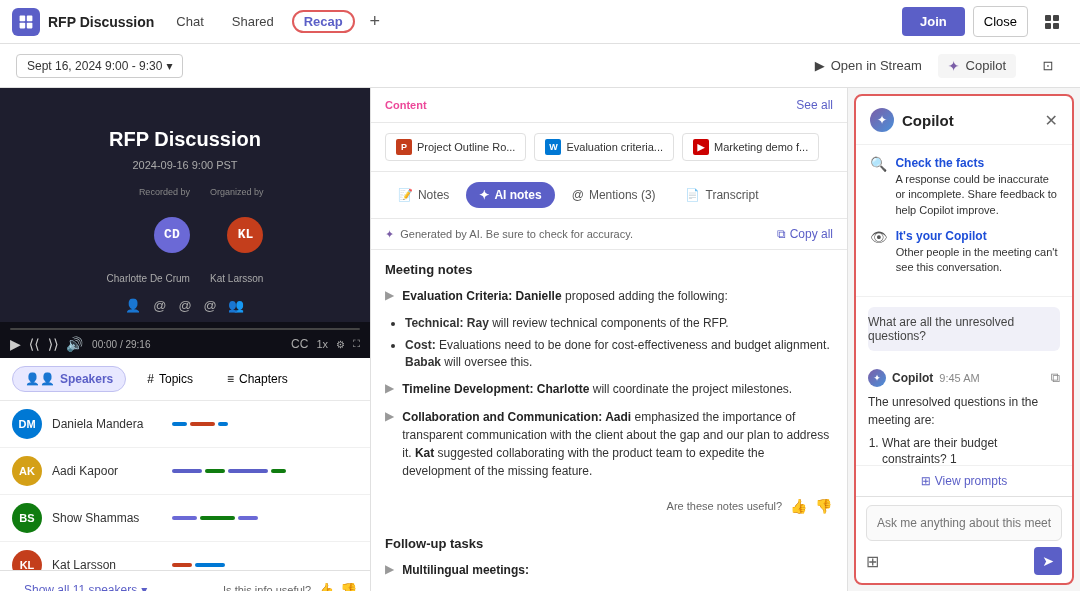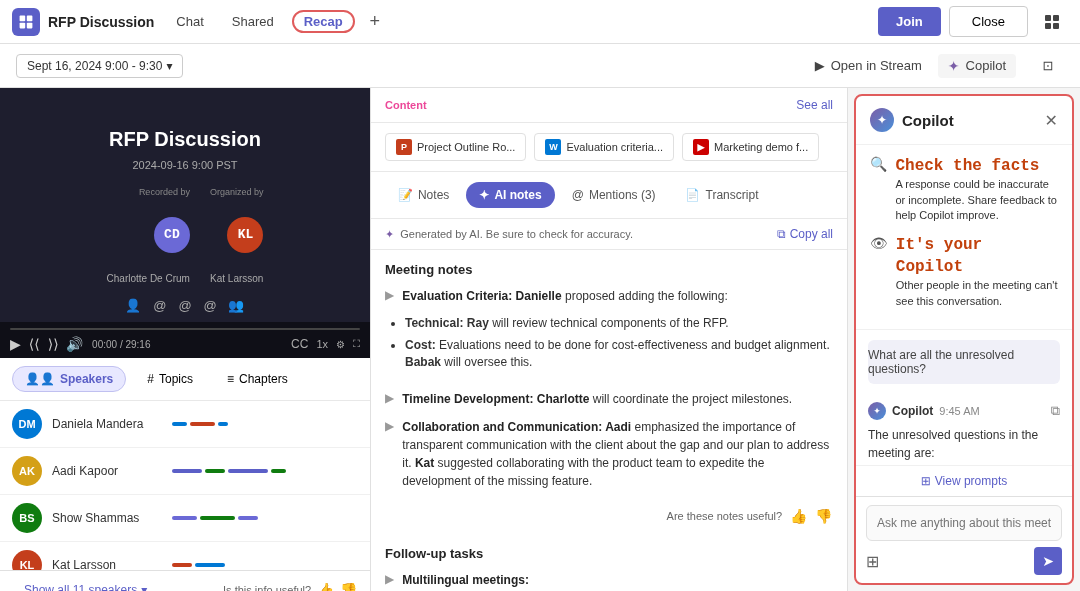--- a/index.html
+++ b/index.html
@@ -14,21 +14,21 @@
       width: 28px; height: 28px; background: #5b5fc7; border-radius: 6px;
       display: flex; align-items: center; justify-content: center; flex-shrink: 0;
     }
     .app-icon svg { width: 16px; height: 16px; fill: white; }
     .meeting-title { font-weight: 600; font-size: 14px; color: #242424; margin-right: 4px; }
     .tab-item { padding: 4px 10px; font-size: 13px; color: #444; cursor: pointer; border-radius: 4px; }
     .tab-item.active { color: #5b5fc7; font-weight: 600; border: 2px solid #e05c5c; border-radius: 20px; padding: 2px 10px; }
     .add-btn { width: 24px; height: 24px; display: flex; align-items: center; justify-content: center; color: #555; cursor: pointer; font-size: 18px; }
     .top-bar-right { margin-left: auto; display: flex; align-items: center; gap: 8px; }
     .join-btn { background: #5b5fc7; color: white; border: none; padding: 7px 18px; border-radius: 4px; font-size: 13px; font-weight: 600; cursor: pointer; }
-    .close-btn { background: #fff; border: 1px solid #ccc; padding: 7px 22px; border-radius: 4px; font-size: 13px; cursor: pointer; }
+    .close-btn { background: #fff; border: 1px solid #ccc; padding: 7px 10px; border-radius: 4px; font-size: 13px; cursor: pointer; }
     .icon-btn { width: 32px; height: 32px; display: flex; align-items: center; justify-content: center; cursor: pointer; color: #444; border-radius: 4px; }
 
     
     .second-bar {
       display: flex; align-items: center; background: #fff; padding: 0 16px;
       height: 44px; border-bottom: 1px solid #e0e0e0; gap: 12px;
     }
     .date-pill {
       display: flex; align-items: center; gap: 4px; border: 1px solid #ccc;
       border-radius: 4px; padding: 4px 10px; font-size: 12px; cursor: pointer; color: #333;
@@ -90,42 +90,42 @@
 
     .ai-banner { display: flex; align-items: center; justify-content: space-between; padding: 8px 14px; background: #fff; border-bottom: 1px solid #e8e8e8; font-size: 11px; color: #666; }
     .copy-all-btn { display: flex; align-items: center; gap: 4px; color: #5b5fc7; font-size: 12px; cursor: pointer; font-weight: 500; }
 
     .notes-content { flex: 1; overflow-y: auto; padding: 12px 14px; background: #fff; }
     .notes-section-title { font-weight: 700; font-size: 13px; color: #242424; margin-bottom: 10px; }
     .note-item { display: flex; gap: 8px; margin-bottom: 10px; align-items: flex-start; }
     .note-arrow { color: #999; font-size: 12px; cursor: pointer; margin-top: 1px; flex-shrink: 0; }
     .note-text { font-size: 12px; color: #333; line-height: 1.5; }
     .note-text strong { color: #242424; }
-    .bullet-list { margin-left: 20px; margin-bottom: 20px; }
+    .bullet-list { margin-left: 20px; margin-bottom: 10px; }
     .bullet-item { font-size: 12px; color: #333; margin-bottom: 5px; line-height: 1.4; list-style: disc; }
     .notes-useful-row { display: flex; align-items: center; justify-content: flex-end; gap: 8px; padding: 8px 0; font-size: 11px; color: #666; margin-top: 8px; }
     .thumb-btn { cursor: pointer; font-size: 14px; color: #888; }
     .follow-up-section { margin-top: 14px; }
 
     
     .right-panel {
       width: 220px; flex-shrink: 0; background: #fff;
       border: 2px solid #e05c5c; border-radius: 8px; margin: 6px; display: flex;
       flex-direction: column; height: calc(591px - 88px - 12px);
     }
     .copilot-header { display: flex; align-items: center; gap: 8px; padding: 12px 14px; border-bottom: 1px solid #f0f0f0; }
     .copilot-icon { width: 24px; height: 24px; background: linear-gradient(135deg, #7b5ea7, #4a90d9); border-radius: 50%; display: flex; align-items: center; justify-content: center; }
     .copilot-title { font-weight: 700; font-size: 15px; color: #242424; flex: 1; }
     .copilot-close { color: #666; cursor: pointer; font-size: 16px; }
 
     .copilot-info { padding: 10px 14px; border-bottom: 1px solid #f0f0f0; }
     .info-item { display: flex; gap: 8px; margin-bottom: 10px; align-items: flex-start; }
     .info-icon { font-size: 14px; color: #555; flex-shrink: 0; margin-top: 1px; }
     .info-text { font-size: 11px; color: #333; line-height: 1.4; }
-    .info-text strong { color: #c2410c; font-size: 16px; font-family: Liberation Mono, monospace; }
+    .info-text strong { color: #1d4ed8; font-size: 12px; }
 
     .copilot-question { margin: 10px 12px; background: #f0f0f8; border-radius: 6px; padding: 8px 0; font-size: 12px; color: #444; cursor: pointer; }
 
     .copilot-response { flex: 1; overflow-y: auto; padding: 8px 12px; }
     .response-header { display: flex; align-items: center; gap: 6px; margin-bottom: 6px; }
     .response-copilot-label { font-size: 12px; font-weight: 600; color: #333; }
     .response-time { font-size: 11px; color: #888; }
     .copy-icon { margin-left: auto; color: #888; font-size: 13px; cursor: pointer; }
     .response-text { font-size: 12px; color: #333; line-height: 1.5; }
     .response-list { padding-left: 14px; margin: 6px 0; }

